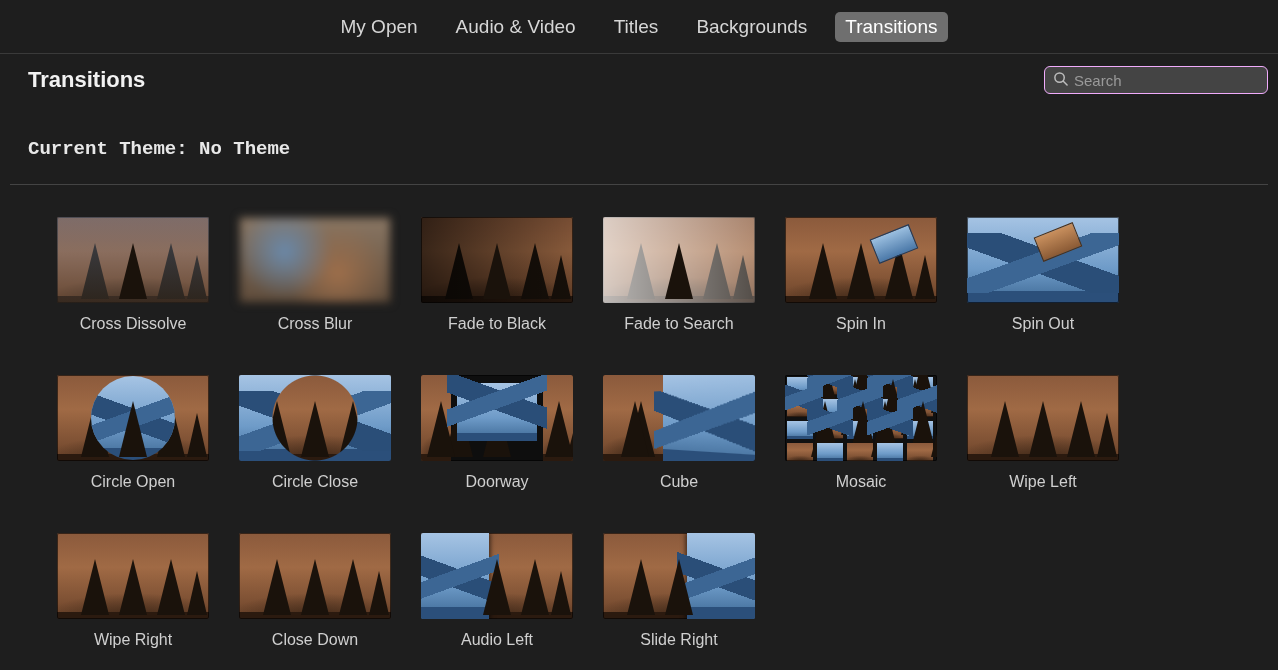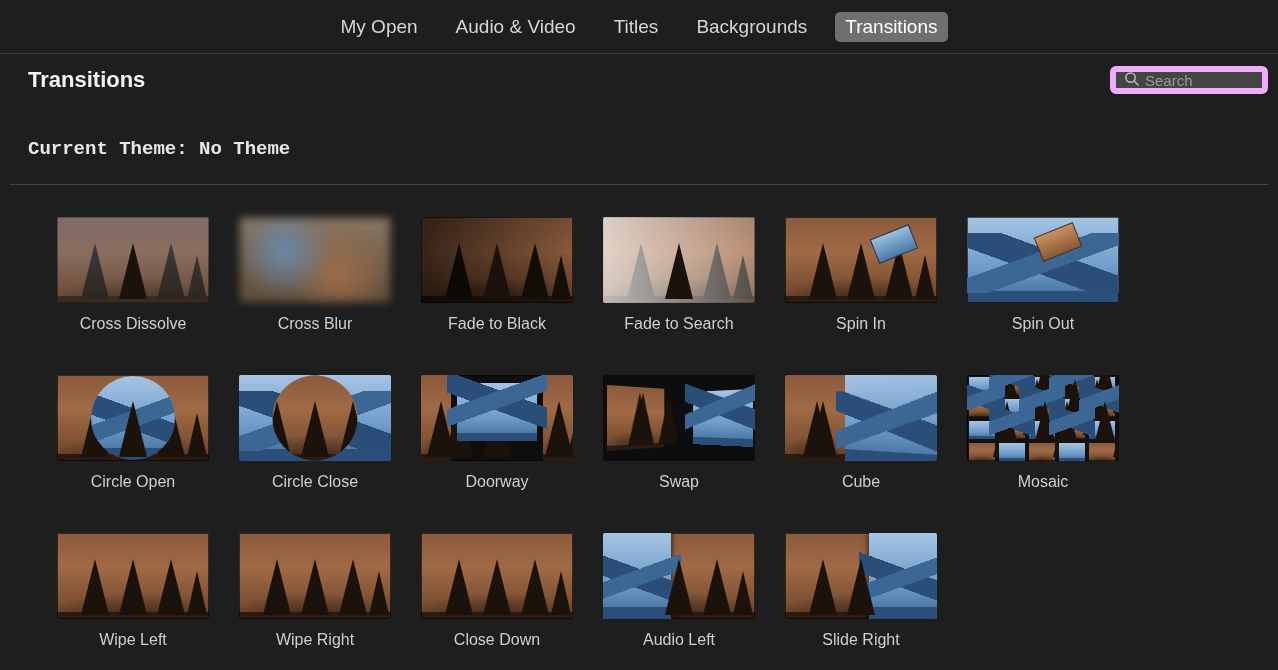--- a/index.html
+++ b/index.html
@@ -38,24 +38,24 @@
     }
     .panel-title {
       font-size: 22px;
       font-weight: 600;
       color: #f2f2f2;
     }
     .search-box {
       display: flex;
       align-items: center;
       background: #444;
-      border: 6px solid #f0abfc;
+      border: 1px solid #f0abfc;
       border-radius: 6px;
       padding: 3px 8px;
-      width: 158px;
+      width: 224px;
       height: 28px;
     }
     .search-box svg { flex: 0 0 auto; margin-right: 6px; }
     .search-input {
       background: transparent;
       border: none;
       outline: none;
       color: #ccc;
       font-size: 15px;
       width: 100%;
@@ -288,30 +288,20 @@
           <div class="tree3" style="left:6px;"></div>
         </div>
       <div class="doorway-right scene-forest">
           <div class="tree3" style="left:2px;"></div>
         </div>
       <div class="doorway-center scene-blue"></div>
     </div>
     <div class="tile-label">Doorway</div>
   </div>
 
-  <div class="tile">
-    <div class="thumb">
-      <div class="swap-back"></div>
-      <div class="swap-left scene-forest">
-          <div class="tree3" style="left:28px;"></div>
-        </div>
-      <div class="swap-right scene-blue"></div>
-    </div>
-    <div class="tile-label">Swap</div>
-  </div>
 
   <div class="tile">
     <div class="thumb" style="background:#0a0a0a;">
       <div class="cube-left scene-forest">
           <div class="tree3" style="left:18px;"></div>
         </div>
       <div class="cube-right scene-blue"></div>
     </div>
     <div class="tile-label">Cube</div>
   </div>

